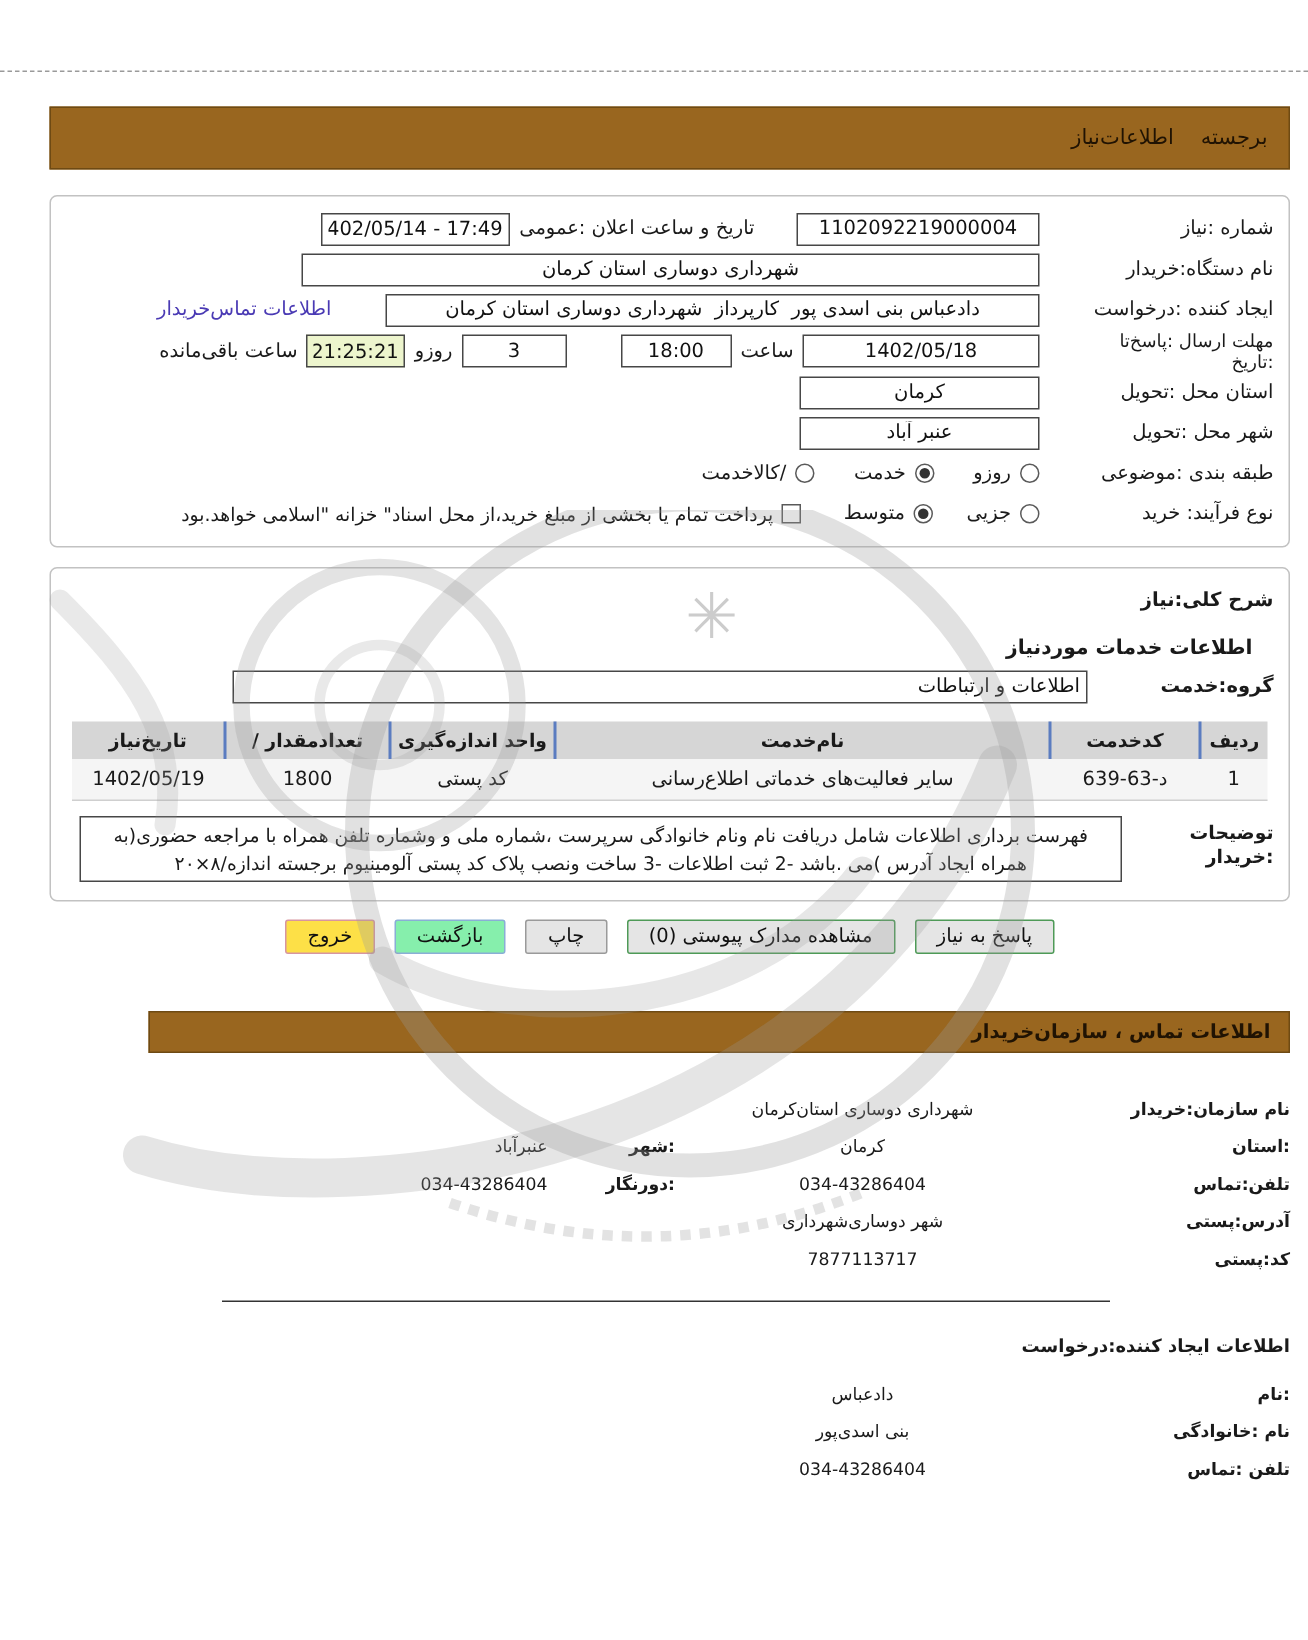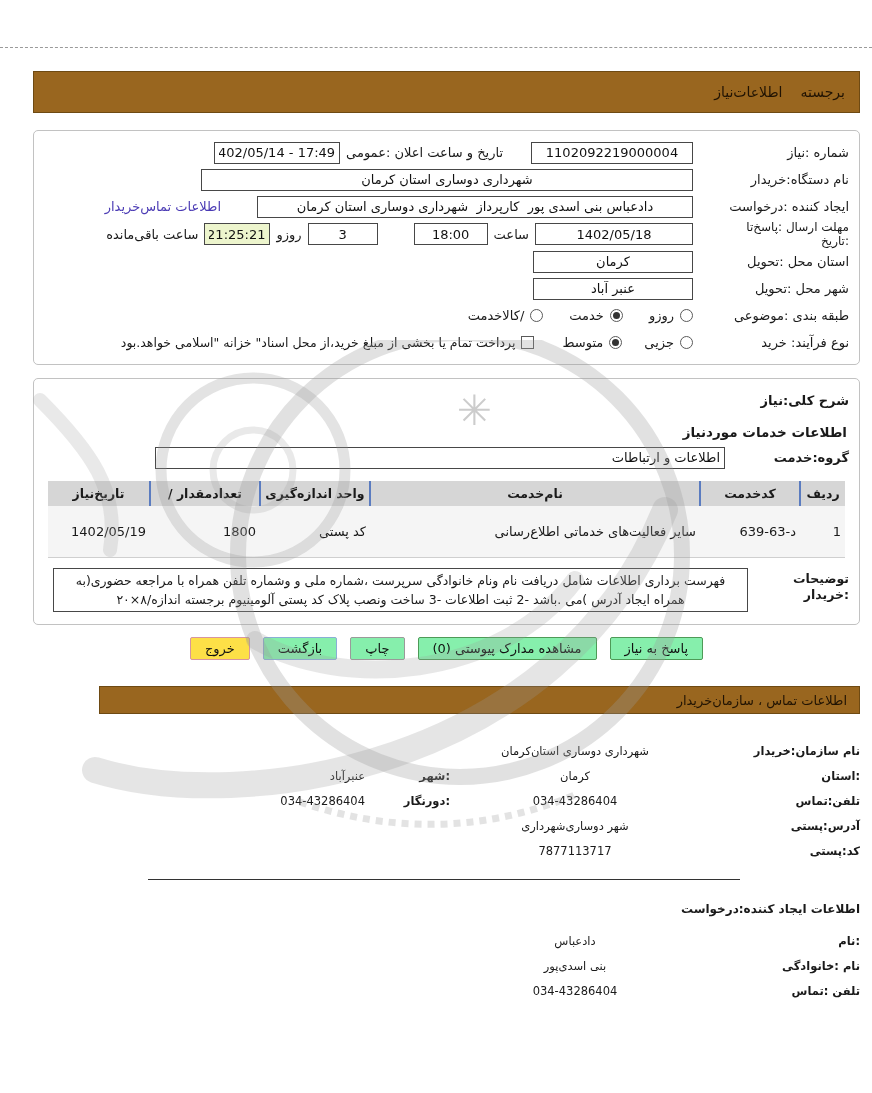--- a/index.html
+++ b/index.html
@@ -10,21 +10,21 @@
     font-size:13px;color:#1a1a1a;
   }
   .dashline{margin-top:47px;border-top:1px dashed #9a9a9a;height:0;}
   .content{width:827px;margin-right:12px;margin-left:33px;position:relative;}
   
   .bar{
     background:#99661f;border:1px solid #6e4a13;
     color:#201303;display:flex;align-items:center;
   }
   .bar.main{height:40px;margin-top:23px;padding:0 14px;gap:18px;font-size:14px;}
-  .bar.sub{height:26px;width:735px;margin-top:26px;padding:0 12px;font-weight:normal;font-size:13px;}
+  .bar.sub{height:26px;width:735px;margin-top:38px;padding:0 12px;font-weight:bold;font-size:13px;}
   
   .panel{border:1px solid #c2c2c2;border-radius:5px;background:transparent;margin-top:17px;padding:8px 10px;}
   .frow{display:flex;align-items:center;gap:6px;min-height:27px;}
   .flabel{width:150px;flex:0 0 150px;font-size:13px;}
   .flabel.small{font-size:12px;line-height:14px;}
   .blbl{font-weight:bold;}
   .inp{
     border:1px solid #474747;background:#fff;height:22px;box-sizing:border-box;
     font-family:"DejaVu Sans", sans-serif;font-size:13px;text-align:center;color:#111;padding:0 4px;
   }
@@ -35,35 +35,35 @@
   .radio{width:13px;height:13px;flex:0 0 13px;border:1px solid #5a5a5a;border-radius:50%;background:#fff;display:inline-block;box-sizing:border-box;}
   .radio.checked{position:relative;}
   .radio.checked::after{content:"";position:absolute;left:2px;top:2px;width:7px;height:7px;border-radius:50%;background:#333;}
   .cb{width:13px;height:13px;flex:0 0 13px;border:1px solid #5a5a5a;background:#fff;display:inline-block;box-sizing:border-box;}
   .note-inline{font-size:12.5px;}
   
   .descbox{
     border:1px solid #474747;background:transparent;text-align:center;
     font-size:13px;line-height:19px;padding:2px 10px;box-sizing:border-box;
   }
-  .services-header{font-weight:bold;font-size:13.5px;margin:8px 2px 4px;}
+  .services-header{font-weight:bold;font-size:13.5px;margin:8px 14px 4px;}
   table.svc{border-collapse:collapse;width:797px;margin:10px auto 2px;}
   table.svc th{
     background:#d6d6d6;font-size:12.5px;font-weight:bold;height:25px;padding:0 4px;
   }
   table.svc th:not(:last-child){border-left:2px solid #5b7cc0;}
   table.svc td{
-    background:rgba(243,243,243,0.85);font-size:13px;height:27px;
-    border-bottom:1px solid #cfcfcf;padding:12px 4px;
+    background:rgba(243,243,243,0.85);text-align:center;font-size:13px;height:27px;
+    border-bottom:1px solid #cfcfcf;padding:0 4px;
   }
   
   .btns{display:flex;justify-content:center;gap:13px;margin-top:12px;}
   .btn{
     height:23px;box-sizing:border-box;display:flex;align-items:center;
-    padding:0 14px;font-size:13px;background:#86efac;border:1px solid #9a9a9a;
+    padding:0 14px;font-size:13px;background:#e5e5e5;border:1px solid #9a9a9a;
     border-radius:2px;cursor:pointer;font-family:"DejaVu Sans", sans-serif;color:#111;
   }
   .btn.green{border-color:#4e9a57;}
   .btn.blue{background:#86efac;border-color:#8aaed6;}
   .btn.pink{background:#fde047;border-color:#d795a0;}
   
   .contact{padding-top:24px;}
   .c-row{display:flex;align-items:center;height:25px;}
   .c-label{flex:0 0 150px;width:150px;font-weight:bold;font-size:11.5px;}
   .c-val{flex:0 0 230px;width:230px;margin-left:0;margin-right:20px;text-align:center;font-size:11.5px;}

